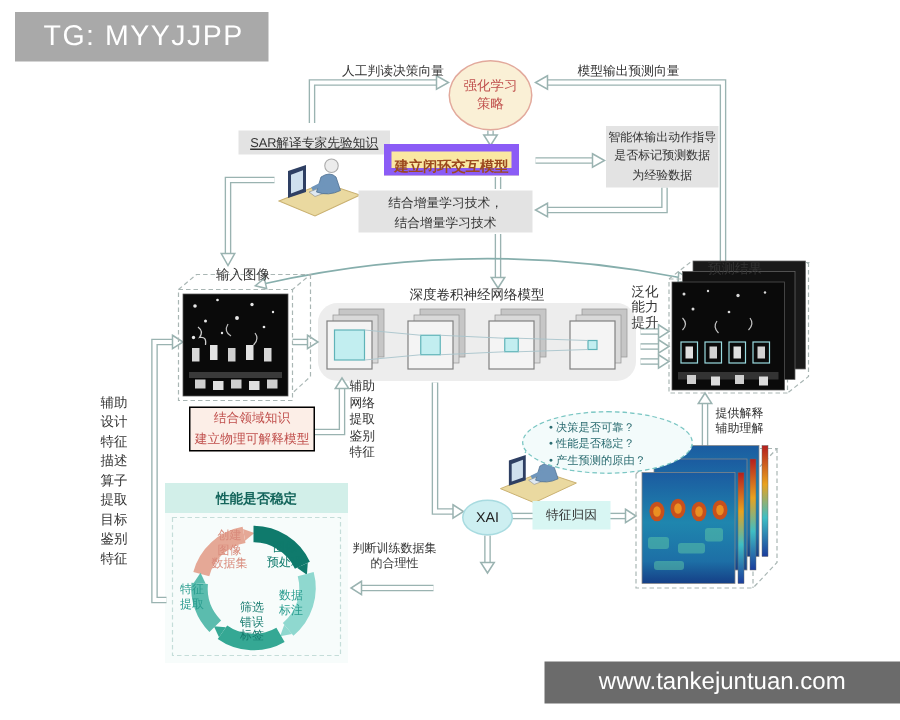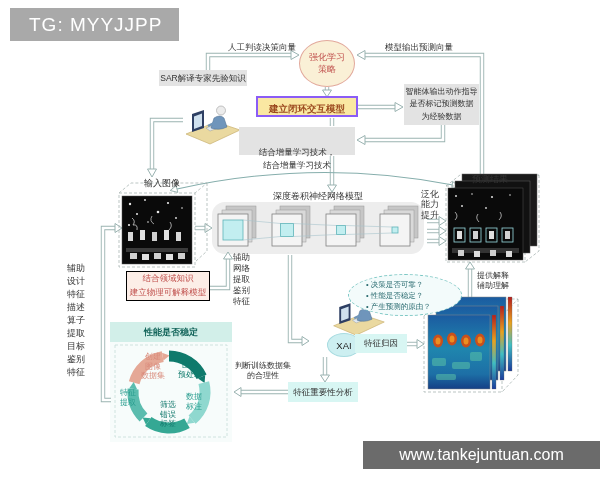--- a/index.html
+++ b/index.html
@@ -14,30 +14,30 @@
   
   #wm-tg{left:10px;top:8px;width:150px;height:33px;background:#a9a9a9;color:#fff;
          font-size:19px;line-height:33px;padding-left:19px;letter-spacing:1px;}
   
   #wm-site{left:363px;top:441px;width:237px;height:28px;background:rgba(70,70,70,.8);
          color:#fff;font-size:16px;line-height:28px;text-align:center;}
   
   #rl{left:299px;top:40px;width:56px;height:47px;border-radius:50%;background:#faf0d6;
       border:1.5px solid #e2a99c;color:#c0504d;font-size:9px;line-height:1.3;
       display:flex;flex-direction:column;justify-content:center;text-align:center;box-sizing:border-box;}
-  #closedloop{left:256px;top:96px;width:102px;height:21px;background:#fae8a2;border:2px solid #8b5cf6;
+  #closedloop{left:256px;top:96px;width:90px;height:21px;background:#fae8a2;border:5px solid #8b5cf6;
       color:#9c4a1f;font-weight:bold;font-size:9.5px;line-height:21px;text-align:center;box-sizing:border-box;}
-  #sarbox{left:159px;top:70px;width:88px;height:16px;font-size:8.5px;line-height:16px;}
+  #sarbox{left:159px;top:87px;width:101px;height:16px;font-size:8.5px;line-height:16px;text-decoration:underline;}
   #agentbox{left:404px;top:84px;width:75px;height:41px;font-size:8px;line-height:1.55;padding-top:2px;box-sizing:border-box;}
-  #incbox{left:239px;top:127px;width:116px;height:28px;font-size:8.5px;line-height:1.55;padding-top:19px;box-sizing:border-box;}
+  #incbox{left:239px;top:127px;width:116px;height:28px;font-size:8.5px;line-height:1.55;padding-top:2px;box-sizing:border-box;}
   #cnnbg{left:212px;top:202px;width:212px;height:52px;background:#ededed;border-radius:13px;}
   #pinkbox{left:126px;top:271px;width:84px;height:30px;background:#fceee7;border:1px solid #000000;
       color:#c0504d;font-size:8.5px;line-height:1.6;text-align:center;box-sizing:border-box;}
   #xai{left:308px;top:333px;width:34px;height:24px;border-radius:50%;background:#cdeff1;border:1px solid #a8dbe0;
-      font-size:9.5px;line-height:24px;text-align:center;box-sizing:border-box;color:#222;margin-left:19px;}
+      font-size:9.5px;line-height:24px;text-align:center;box-sizing:border-box;color:#222;}
   #bubble{left:348px;top:274px;width:114px;height:42px;border:1.2px dashed #7cc7c4;border-radius:50%;
       background:#f3fbfb;font-size:7.5px;color:#2a6b70;line-height:1.45;padding:5px 0 0 17px;box-sizing:border-box;}
   #featattr{left:355px;top:334px;width:52px;height:19px;background:#d8f6f3;font-size:8.5px;line-height:19px;text-align:center;}
   #featimp{left:288px;top:382px;width:70px;height:20px;background:#d8f6f3;font-size:8.5px;line-height:20px;text-align:center;}
   #judge{left:231px;top:361px;width:64px;font-size:8px;text-align:center;line-height:1.3;}
   #explain{left:477px;top:271px;width:40px;font-size:8px;line-height:1.3;}
   #dbbox{left:110px;top:322px;width:122px;height:120px;background:#f7fcfb;}
   #dbhead{left:110px;top:322px;width:122px;height:20px;background:#d2efe9;color:#15665c;
       font-weight:bold;font-size:9px;line-height:20px;text-align:center;}
   .cyc{font-size:8px;line-height:1.2;text-align:center;}
@@ -355,21 +355,20 @@
 
   <div class="abs z2" id="xai">XAI</div>
 
   <div class="abs z2" id="bubble">
     <div>• 决策是否可靠？</div>
     <div>• 性能是否稳定？</div>
     <div>• 产生预测的原由？</div>
   </div>
 
   <div class="abs z2" id="featattr">特征归因</div>
-  <div class="abs z2" id="featimp">特征重要性分析</div>
 
   <div class="abs z2" id="judge">
     <div>判断训练数据集</div>
     <div>的合理性</div>
   </div>
 
   <div class="abs z2" id="explain">
     <div>提供解释</div>
     <div>辅助理解</div>
   </div>

